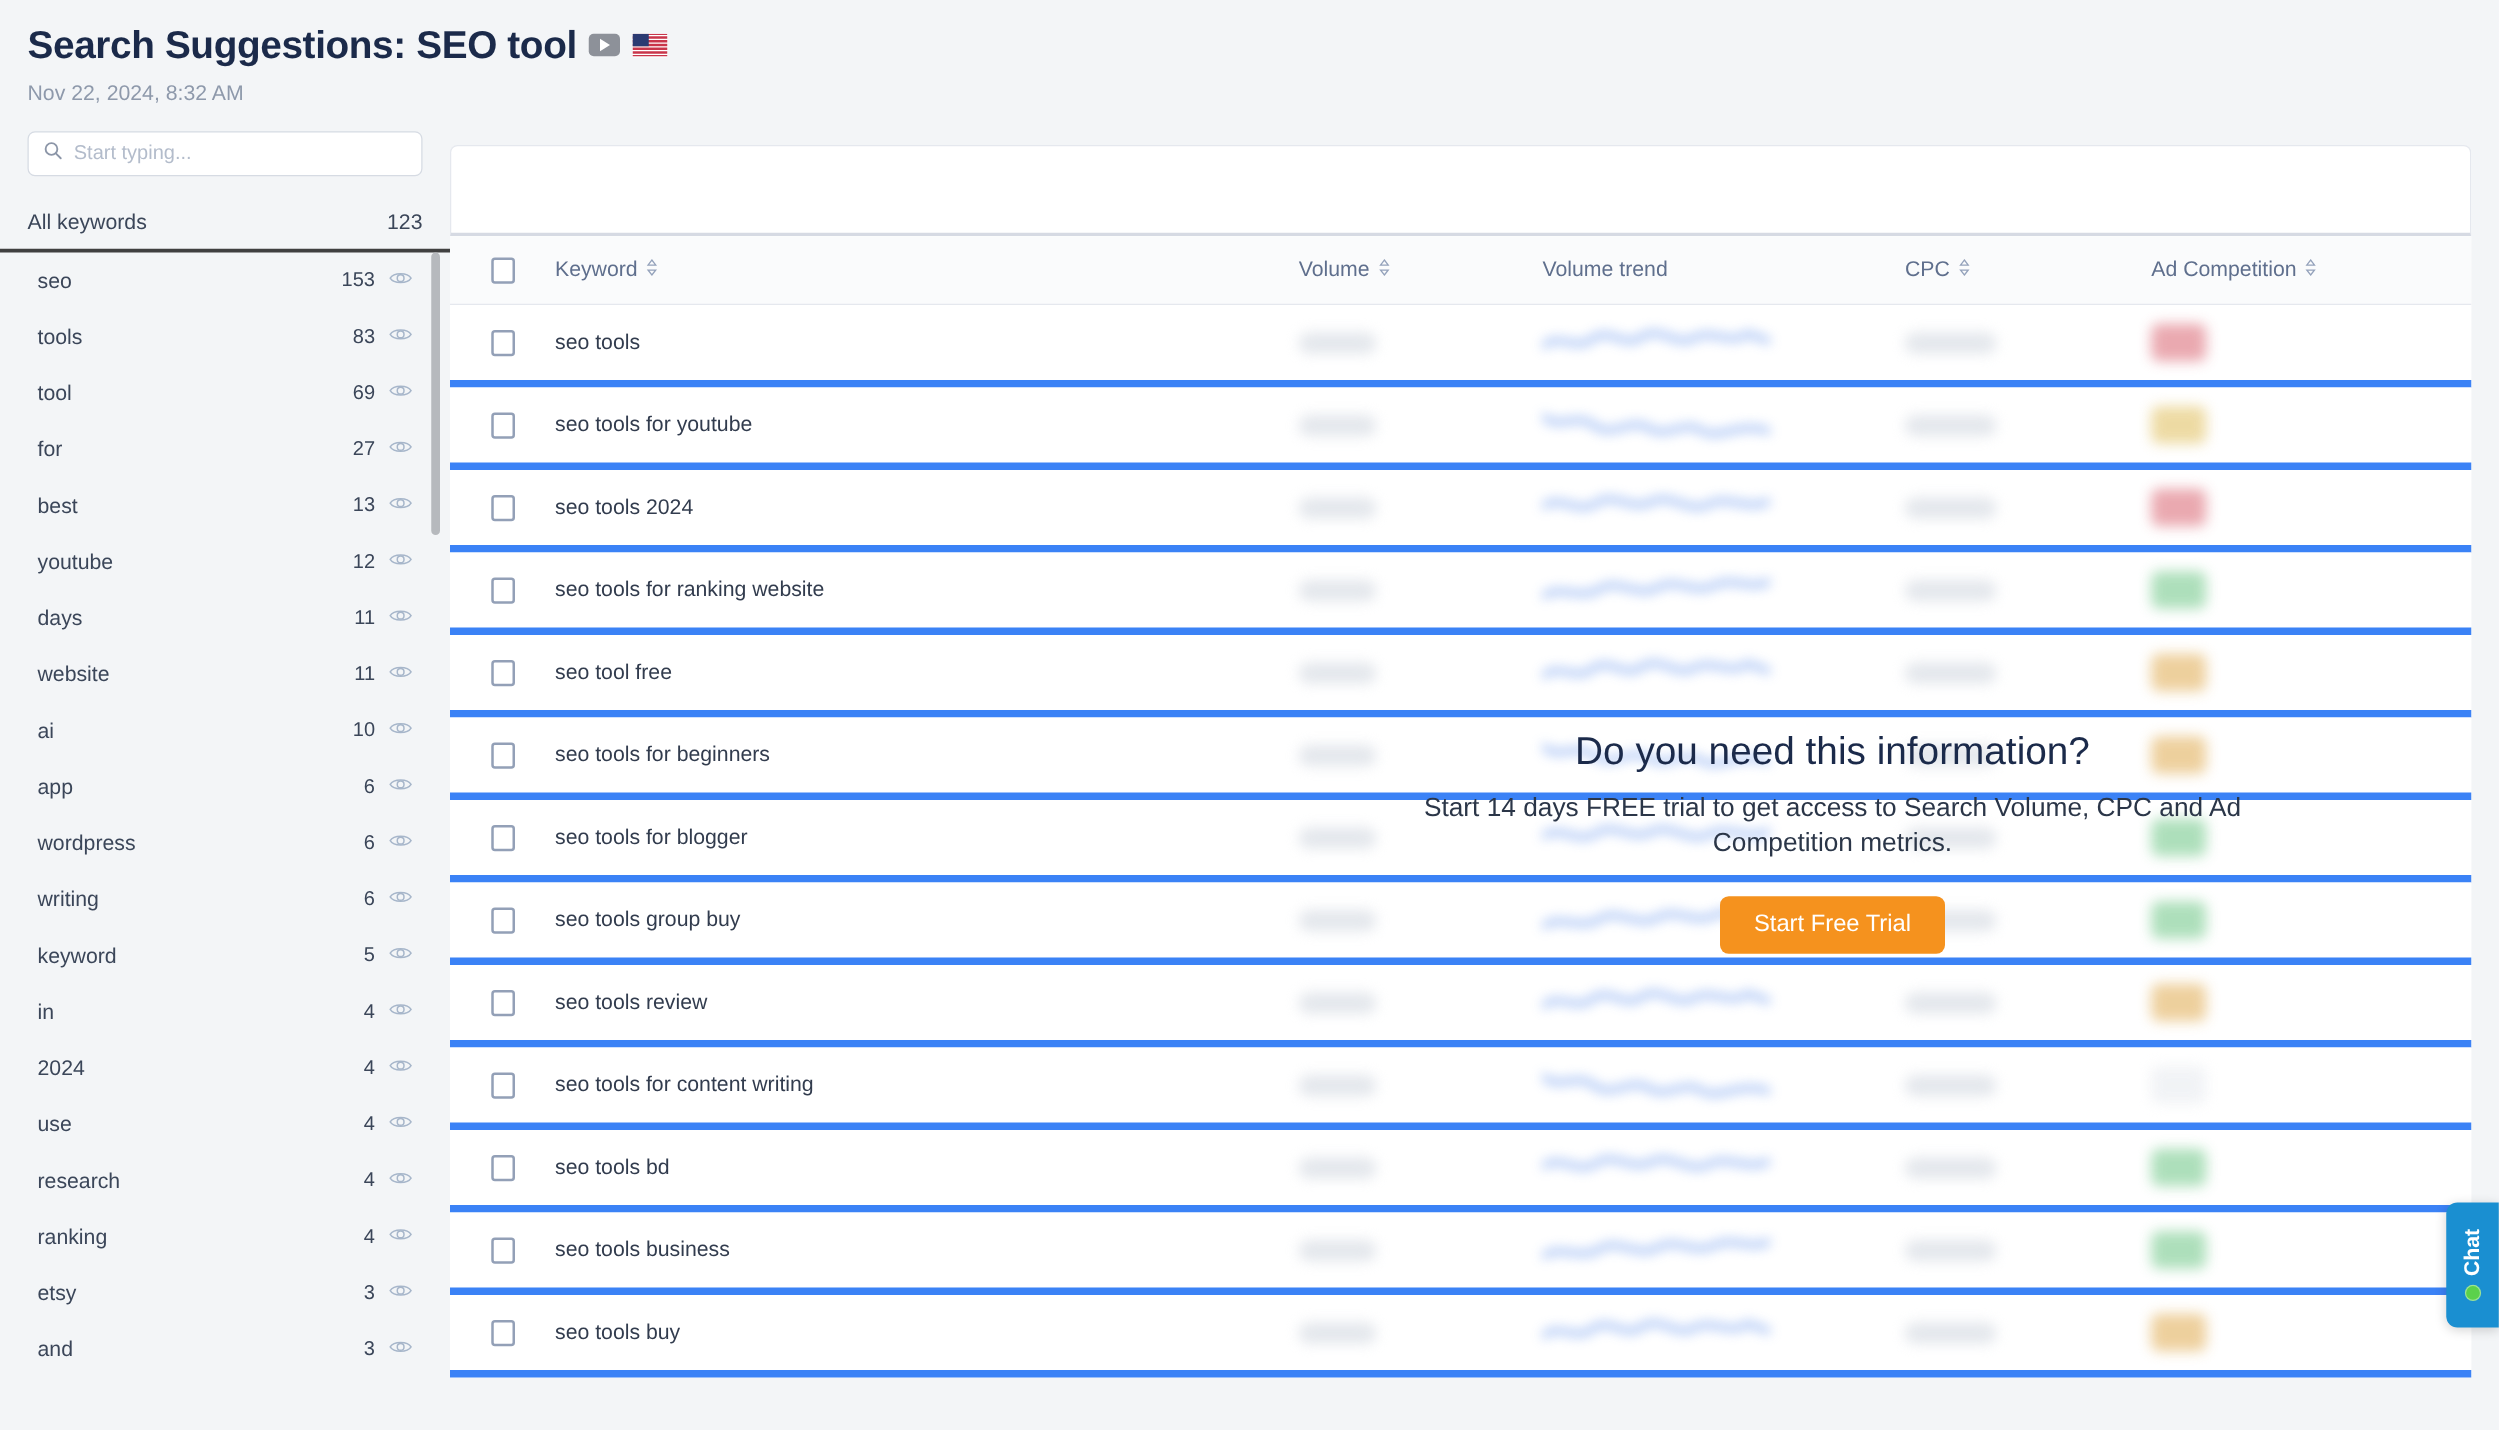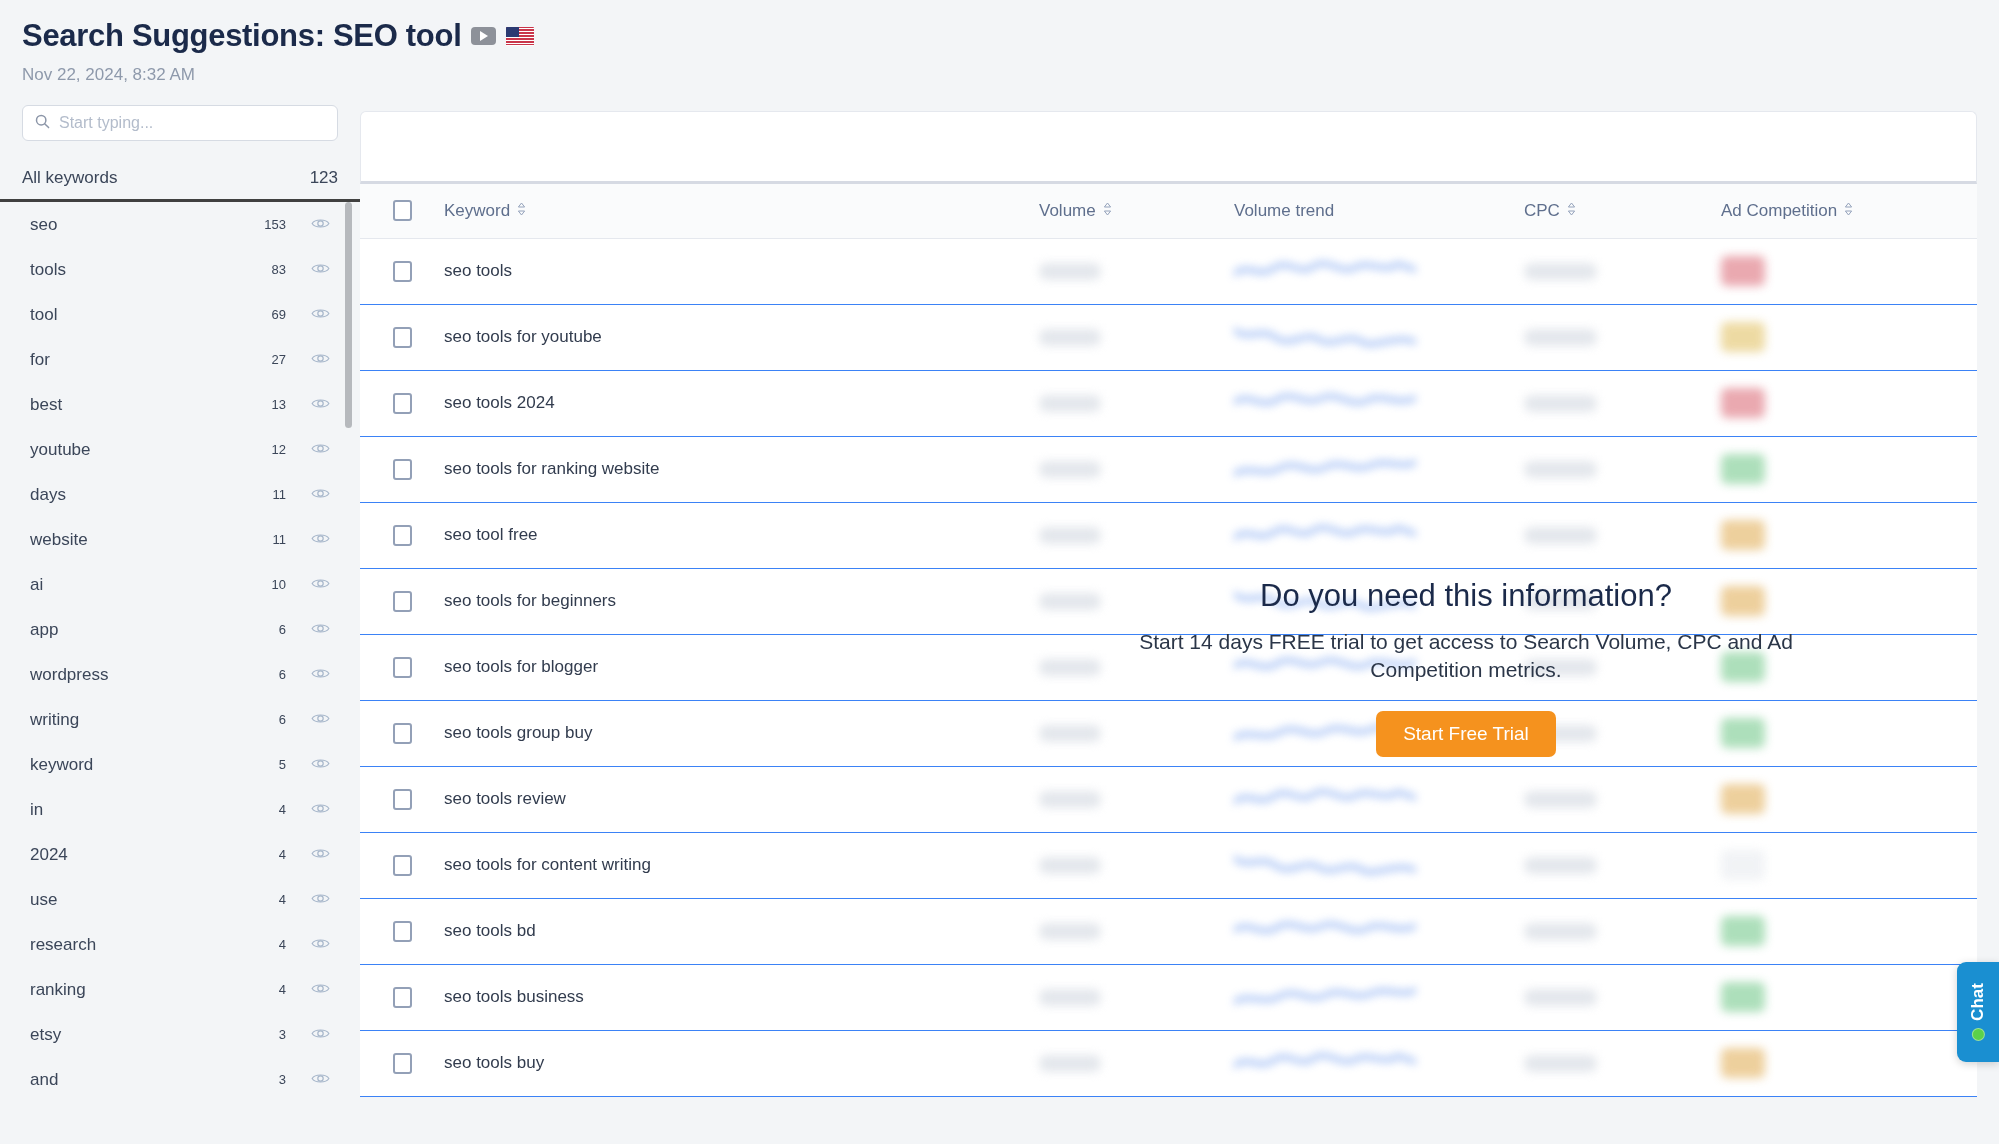--- a/index.html
+++ b/index.html
@@ -31,21 +31,21 @@
   #flag-icon {
     width: 28px; height: 19px; flex: 0 0 auto;
     border-radius: 1px; overflow: hidden; position: relative;
     background: #fff;
   }
   .flag-stripe { position: absolute; left: 0; width: 100%; height: 1.46px; background: #c9354a; }
   #flag-canton { position: absolute; left: 0; top: 0; width: 12.6px; height: 10.2px; background: #2b3a72; }
   #page-subtitle { margin-top: 11px; font-size: 17px; color: #8e99ab; }
 
   
-  #layout { display: flex; align-items: center; margin-top: 20px; }
+  #layout { display: flex; align-items: flex-end; margin-top: 20px; }
 
   
   #sidebar { width: 360px; flex: 0 0 360px; position: relative; }
   #search-wrap { padding: 0 22px; }
   #search-box {
     display: flex; align-items: center; gap: 9px;
     height: 36px; padding: 0 12px;
     background: #fff; border: 1px solid #d6dbe3; border-radius: 6px;
   }
   #search-icon { flex: 0 0 auto; }
@@ -65,22 +65,22 @@
   #all-keywords-row .kw-count { font-size: 17px; color: #3b4659; }
 
   #keyword-list { position: relative; }
   .keyword-row {
     display: flex; align-items: center;
     padding: 0 30px; height: 45px;
     cursor: pointer;
   }
   .keyword-row .kw-label { flex: 1; font-size: 17px; color: #3b4659; }
   .keyword-row .kw-count {
-    font-size: 13px; color: #3b4659; text-align: right;
-    min-width: 34px; margin-right: 25px;
+    font-size: 16px; color: #3b4659; text-align: right;
+    min-width: 34px; margin-right: 11px;
   }
   .eye-icon { flex: 0 0 auto; opacity: .9; }
 
   #sidebar-scrollbar {
     position: absolute; top: 0; right: 4px;
     width: 7px; height: 226px;
     background: #b6b9bd; border-radius: 4px;
   }
   #sidebar-scrolltrack {
     position: absolute; top: 0; right: 4px;
@@ -110,21 +110,21 @@
   .col-cpc     { flex: 0 0 197px; }
   .col-adcomp  { flex: 1; }
 
   .checkbox {
     width: 19px; height: 21px;
     border: 2px solid #93a0b7; border-radius: 3px; background: #fff;
   }
   .sort-icon { flex: 0 0 auto; }
 
   .data-row {
-    height: 66px; border-bottom: 1px solid #3b82f6; background: #fff;
+    height: 66px; border-bottom: 6px solid #3b82f6; background: #fff;
   }
   .data-row .kw-text { font-size: 17px; color: #323c4e; }
 
   
   .blur-text {
     height: 17px; border-radius: 8px; background: #dfe3e9;
     filter: blur(5px); opacity: .85;
   }
   .w-volume { width: 62px; }
   .w-cpc    { width: 73px; }

